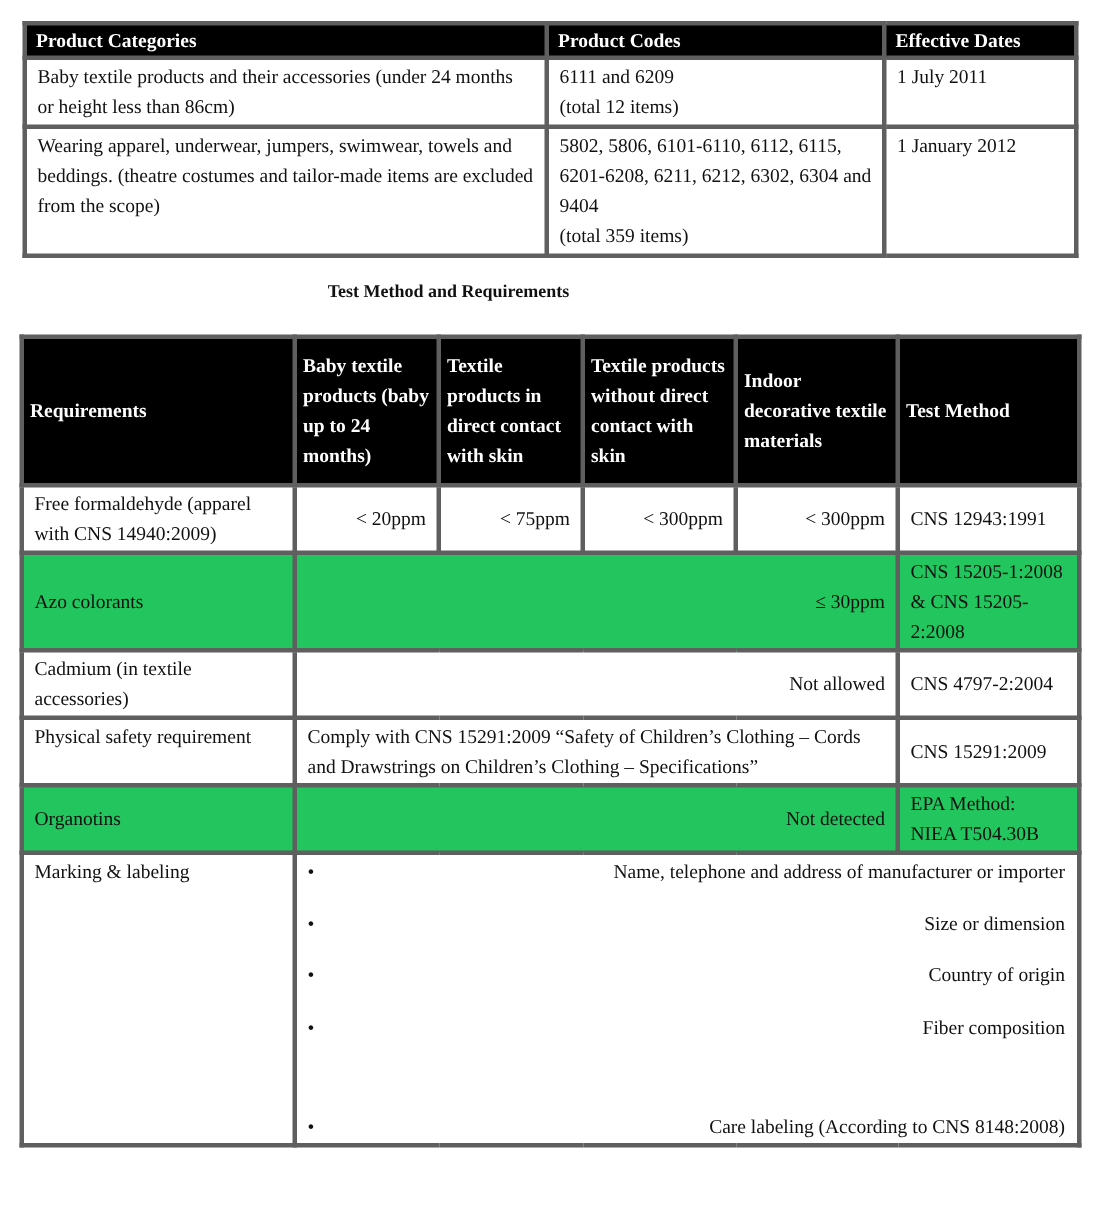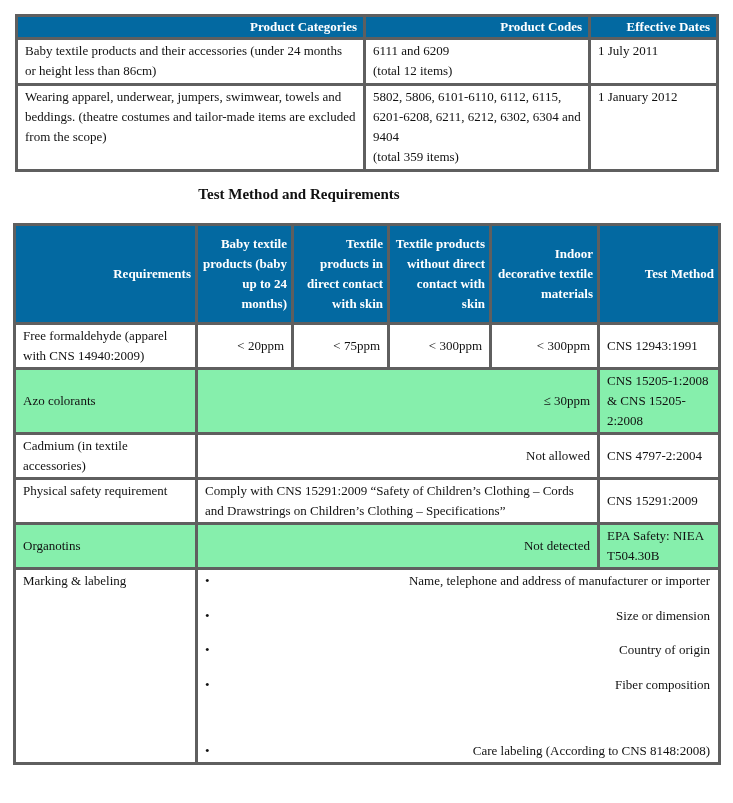--- a/index.html
+++ b/index.html
@@ -3,35 +3,35 @@
 <meta charset="utf-8">
 <style>
   html, body { margin: 0; padding: 0; background: #ffffff; }
   body {
     width: 733px; height: 803px; overflow: hidden; position: relative;
     font-family: "Liberation Serif", "DejaVu Serif", serif;
     font-size: 13px; color: #111;
   }
   table { border-collapse: collapse; position: absolute; table-layout: fixed; }
   td, th { border: 3px solid #5f5f5f; line-height: 20px; vertical-align: top; }
-  th { background: #0369a1; color: #ffffff; font-weight: bold; text-align: right; vertical-align: middle; }
+  th { background: #000000; color: #ffffff; font-weight: bold; text-align: left; vertical-align: middle; }
 
   #t1 { left: 15px; top: 14px; width: 701px; }
   #t1 th { height: 20px; padding: 0 6px; }
   #t1 td { padding: 1px 7px 2px 7px; }
 
   #section-title {
     position: absolute; left: 0; width: 598px; top: 183px;
-    text-align: center; font-weight: bold; font-size: 15px; line-height: 22px;
+    text-align: center; font-weight: bold; font-size: 12px; line-height: 22px;
   }
 
   #t2 { left: 13px; top: 223px; width: 705px; }
   #t2 th { padding: 0 4px; height: 96px; }
   #t2 td { padding: 1px 7px; }
-  #t2 tr.grey td { background: #86efac; }
+  #t2 tr.grey td { background: #22c55e; }
   #t2 td.center { text-align: right; vertical-align: middle; }
   #t2 td.mid { vertical-align: middle; }
   ul.bullets { list-style: none; margin: 0; padding: 0; text-align: right; }
   ul.bullets li { position: relative; padding-left: 24px; height: 34.5px; line-height: 20px; }
   ul.bullets li:last-child { height: 20px; margin-top: 32px; }
   ul.bullets li::before { content: "\2022"; position: absolute; left: 0; top: 0; }
 </style>
 </head>
 <body>
 
@@ -105,21 +105,21 @@
     <td class="mid">CNS 4797-2:2004</td>
   </tr>
   <tr style="height:43px">
     <td>Physical safety requirement</td>
     <td colspan="4">Comply with CNS 15291:2009 “Safety of Children’s Clothing – Cords and Drawstrings on Children’s Clothing – Specifications”</td>
     <td class="mid">CNS 15291:2009</td>
   </tr>
   <tr class="grey" style="height:43px">
     <td class="mid">Organotins</td>
     <td class="center" colspan="4">Not detected</td>
-    <td>EPA Safety: NIEA T504.30B</td>
+    <td>EPA Method: NIEA T504.30B</td>
   </tr>
   <tr>
     <td>Marking &amp; labeling</td>
     <td colspan="5" style="padding:1px 8px 1px 7px;">
       <ul class="bullets">
         <li>Name, telephone and address of manufacturer or importer</li>
         <li>Size or dimension</li>
         <li>Country of origin</li>
         <li>Fiber composition</li>
         <li>Care labeling (According to CNS 8148:2008)</li>

